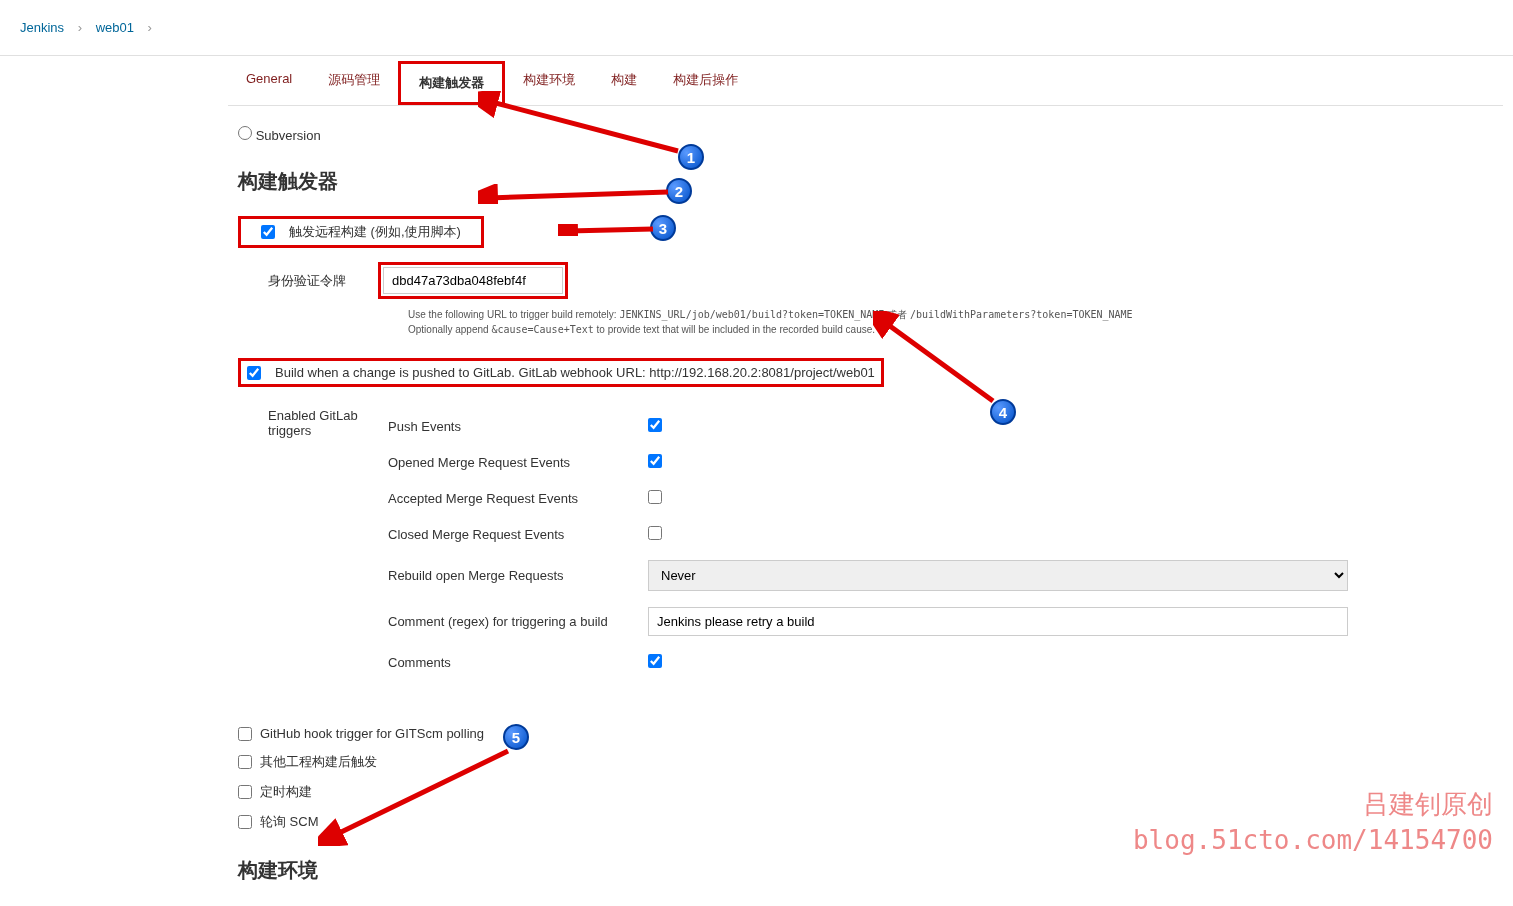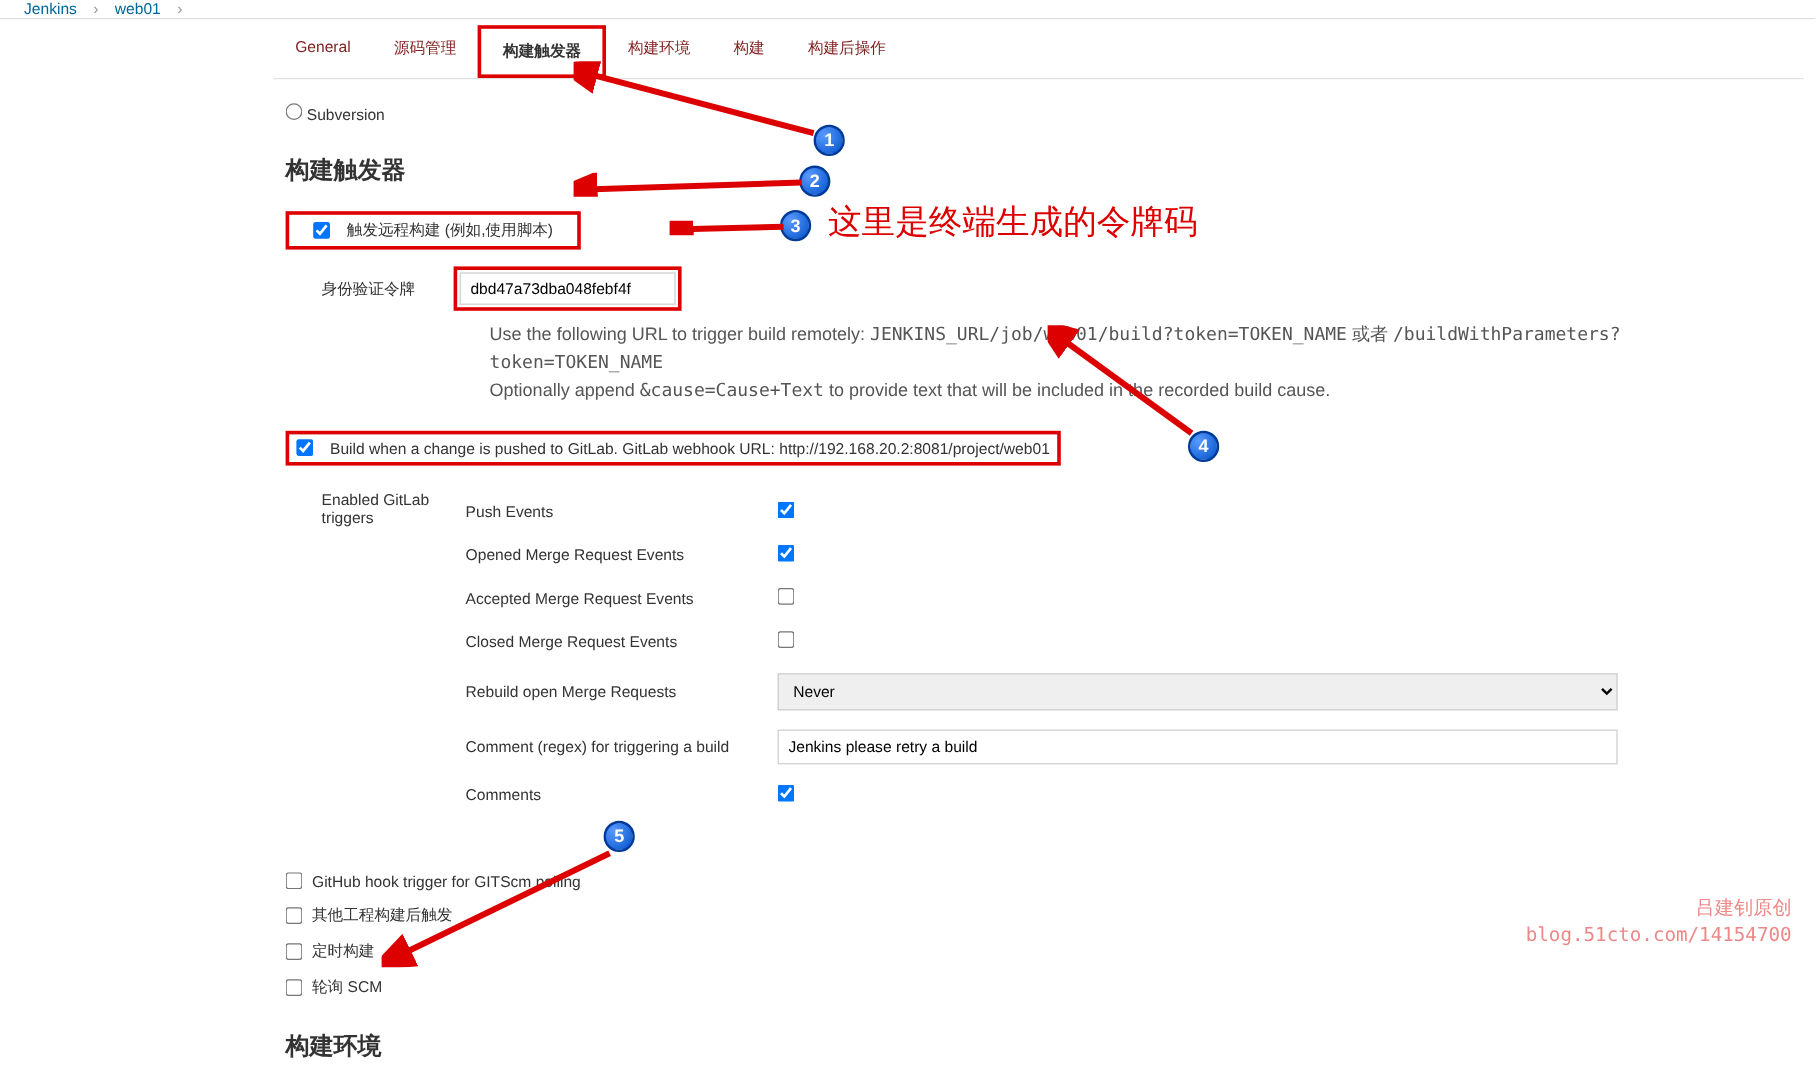--- a/index.html
+++ b/index.html
@@ -1,18 +1,18 @@
 <!DOCTYPE html>
 <html><head>
   <meta charset="utf-8">
   <style>
     * { box-sizing: border-box; margin: 0; padding: 0; }
     body { font-family: Arial, "Microsoft YaHei", sans-serif; font-size: 13px; color: #333; background: #fff; }
     
-    .breadcrumb { padding: 0 20px; border-bottom: 1px solid #e0e0e0; color: #666; font-size: 13px; }
+    .breadcrumb { padding: 20px 20px; border-bottom: 1px solid #e0e0e0; color: #666; font-size: 13px; }
     .breadcrumb a { color: #069; text-decoration: none; }
     .breadcrumb .sep { margin: 0 10px; color: #999; }
     
     .page { display: flex; }
     .sidebar { width: 218px; min-height: 800px; }
     .main { flex: 1; padding: 0 10px; position: relative; }
     
     .tabs { display: flex; border-bottom: 1px solid #e0e0e0; margin-top: 5px; }
     .tab { padding: 10px 18px; color: #7f1d1d; cursor: pointer; }
     .tab.active { color: #333; font-weight: bold; }
@@ -26,39 +26,39 @@
     .checkbox-row { padding: 6px 0; display: flex; align-items: center; }
     .checkbox-row input { margin-right: 8px; }
     .checkbox-row label { color: #333; }
     .red-box { border: 3px solid #d00; padding: 4px 20px; display: inline-flex; align-items: center; }
     
     .field-row { display: flex; align-items: center; padding: 8px 0; }
     .field-label { width: 140px; color: #333; padding-left: 30px; }
     .field-input { padding: 5px 8px; border: 1px solid #ccc; font-size: 13px; width: 180px; }
     .red-box-input { border: 3px solid #d00; padding: 2px; }
     
-    .help-text { padding-left: 170px; color: #555; font-size: 15px; line-height: 1.5; }
+    .help-text { padding-left: 170px; color: #555; font-size: 10px; line-height: 1.5; }
     .help-text .mono { font-family: monospace; }
     
     .gitlab-box { border: 3px solid #d00; padding: 4px 6px; margin: 5px 0; display: inline-flex; align-items: center; }
     
     .triggers { display: flex; margin-top: 10px; }
     .triggers-label { width: 150px; padding-left: 30px; color: #333; }
     .triggers-list { flex: 1; }
     .trigger-row { display: flex; align-items: center; padding: 8px 0; min-height: 36px; }
     .trigger-name { width: 260px; color: #333; }
     .trigger-ctrl { flex: 1; }
     .trigger-ctrl input[type="text"], .trigger-ctrl select { padding: 6px 8px; border: 1px solid #ccc; width: 100%; max-width: 700px; font-size: 13px; }
     
     .bottom-options { margin-top: 40px; }
     
     .annotation { position: absolute; pointer-events: none; }
     .circle-num { display: inline-flex; width: 26px; height: 26px; border-radius: 50%; background: radial-gradient(circle at 30% 30%, #5a9aff, #0050c8); border: 2px solid #003a99; color: #fff; font-weight: bold; align-items: center; justify-content: center; font-size: 15px; }
     .red-text { color: #d00; font-size: 28px; font-family: "SimSun", serif; font-weight: normal; }
-    .pink-text { color: #e88; font-family: "SimSun", monospace; font-size: 16px; line-height: 1.4; text-align: right; }
+    .pink-text { color: #e88; font-family: "SimSun", monospace; font-size: 26px; line-height: 1.4; text-align: right; }
     
     .arrow { position: absolute; pointer-events: none; }
     
     input[type="checkbox"], input[type="radio"] { width: 14px; height: 14px; cursor: pointer; }
   </style>
 </head>
 <body>
 
 <div class="breadcrumb">
   <a href="#">Jenkins</a>
@@ -171,21 +171,20 @@
 
       <h2 class="section-title">构建环境</h2>
 
     </div>
 
     <div class="annotation" style="left:460px; top:88px;"><span class="circle-num">1</span></div>
     <div class="annotation" style="left:448px; top:122px;"><span class="circle-num">2</span></div>
     <div class="annotation" style="left:432px; top:159px;"><span class="circle-num">3</span></div>
     <div class="annotation" style="left:772px; top:343px;"><span class="circle-num">4</span></div>
     <div class="annotation" style="left:285px; top:668px;"><span class="circle-num">5</span></div>
-    <div class="annotation" style="left:472px; top:150px;"><span class="red-text">这里是终端生成的令牌码</span></div>
 
     <svg class="arrow" style="left:260px; top:35px;" width="210" height="70">
       <defs>
           <marker id="ah1" markerWidth="10" markerHeight="10" refX="2" refY="3" orient="auto">
             <polygon points="0,0 8,3 0,6" fill="#d00"></polygon>
           </marker>
         </defs>
       <line x1="200" y1="60" x2="10" y2="10" stroke="#d00" stroke-width="5" marker-end="url(#ah1)"></line>
     </svg>
     <svg class="arrow" style="left:260px; top:128px;" width="200" height="20">

